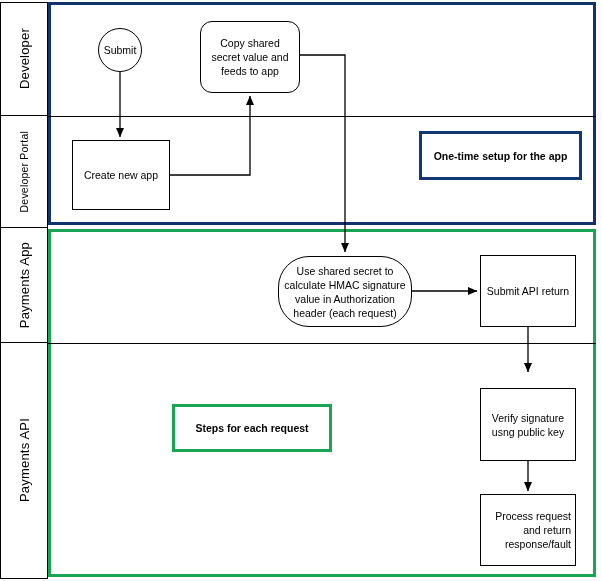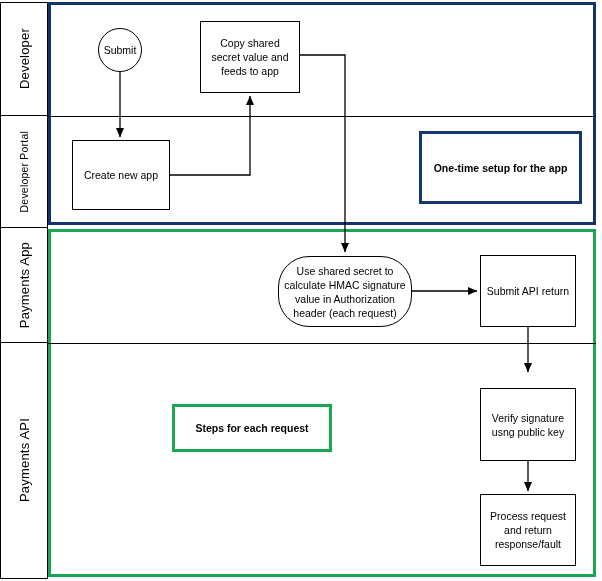--- a/index.html
+++ b/index.html
@@ -130,41 +130,41 @@
   </svg>
 
   <div class="node circle" style="left:98px; top:28px; width:44px; height:44px;">
     <span>Submit</span>
   </div>
 
   <div class="node" style="left:72px; top:140px; width:98px; height:70px;">
     <span>Create new app</span>
   </div>
 
-  <div class="node" style="left:200px; top:21px; width:100px; height:72px;">
+  <div class="node" style="left:200px; top:21px; width:100px; height:72px;border-radius:12px;">
     <span>Copy shared secret value and feeds to app</span>
   </div>
 
   <div class="node" style="left:278px; top:256px; width:134px; height:71px;border-radius:31px;">
     <span>Use shared secret to calculate HMAC signature value in Authorization header (each request)</span>
   </div>
 
   <div class="node" style="left:480px; top:255px; width:96px; height:72px;">
     <span>Submit API return</span>
   </div>
 
   <div class="node" style="left:480px; top:375px; width:96px; height:73px;margin-top:13px;">
     <span>Verify signature usng public key</span>
   </div>
 
-  <div class="node" style="left:480px; top:494px; width:96px; height:72px;">
+  <div class="node" style="left:480px; top:494px; width:96px; height:72px;text-align:right;">
     <span>Process request and return response/fault</span>
   </div>
 
-  <div class="legend navy" style="left:419px; top:131px; width:163px; height:73px;justify-content:center;">
+  <div class="legend navy" style="left:419px; top:131px; width:163px; height:49px;justify-content:center;">
     <span>One-time setup for the app</span>
   </div>
 
   <div class="legend green" style="left:172px; top:404px; width:160px; height:48px;">
     <span>Steps for each request</span>
   </div>
 
 </div>
 
 </body></html>

